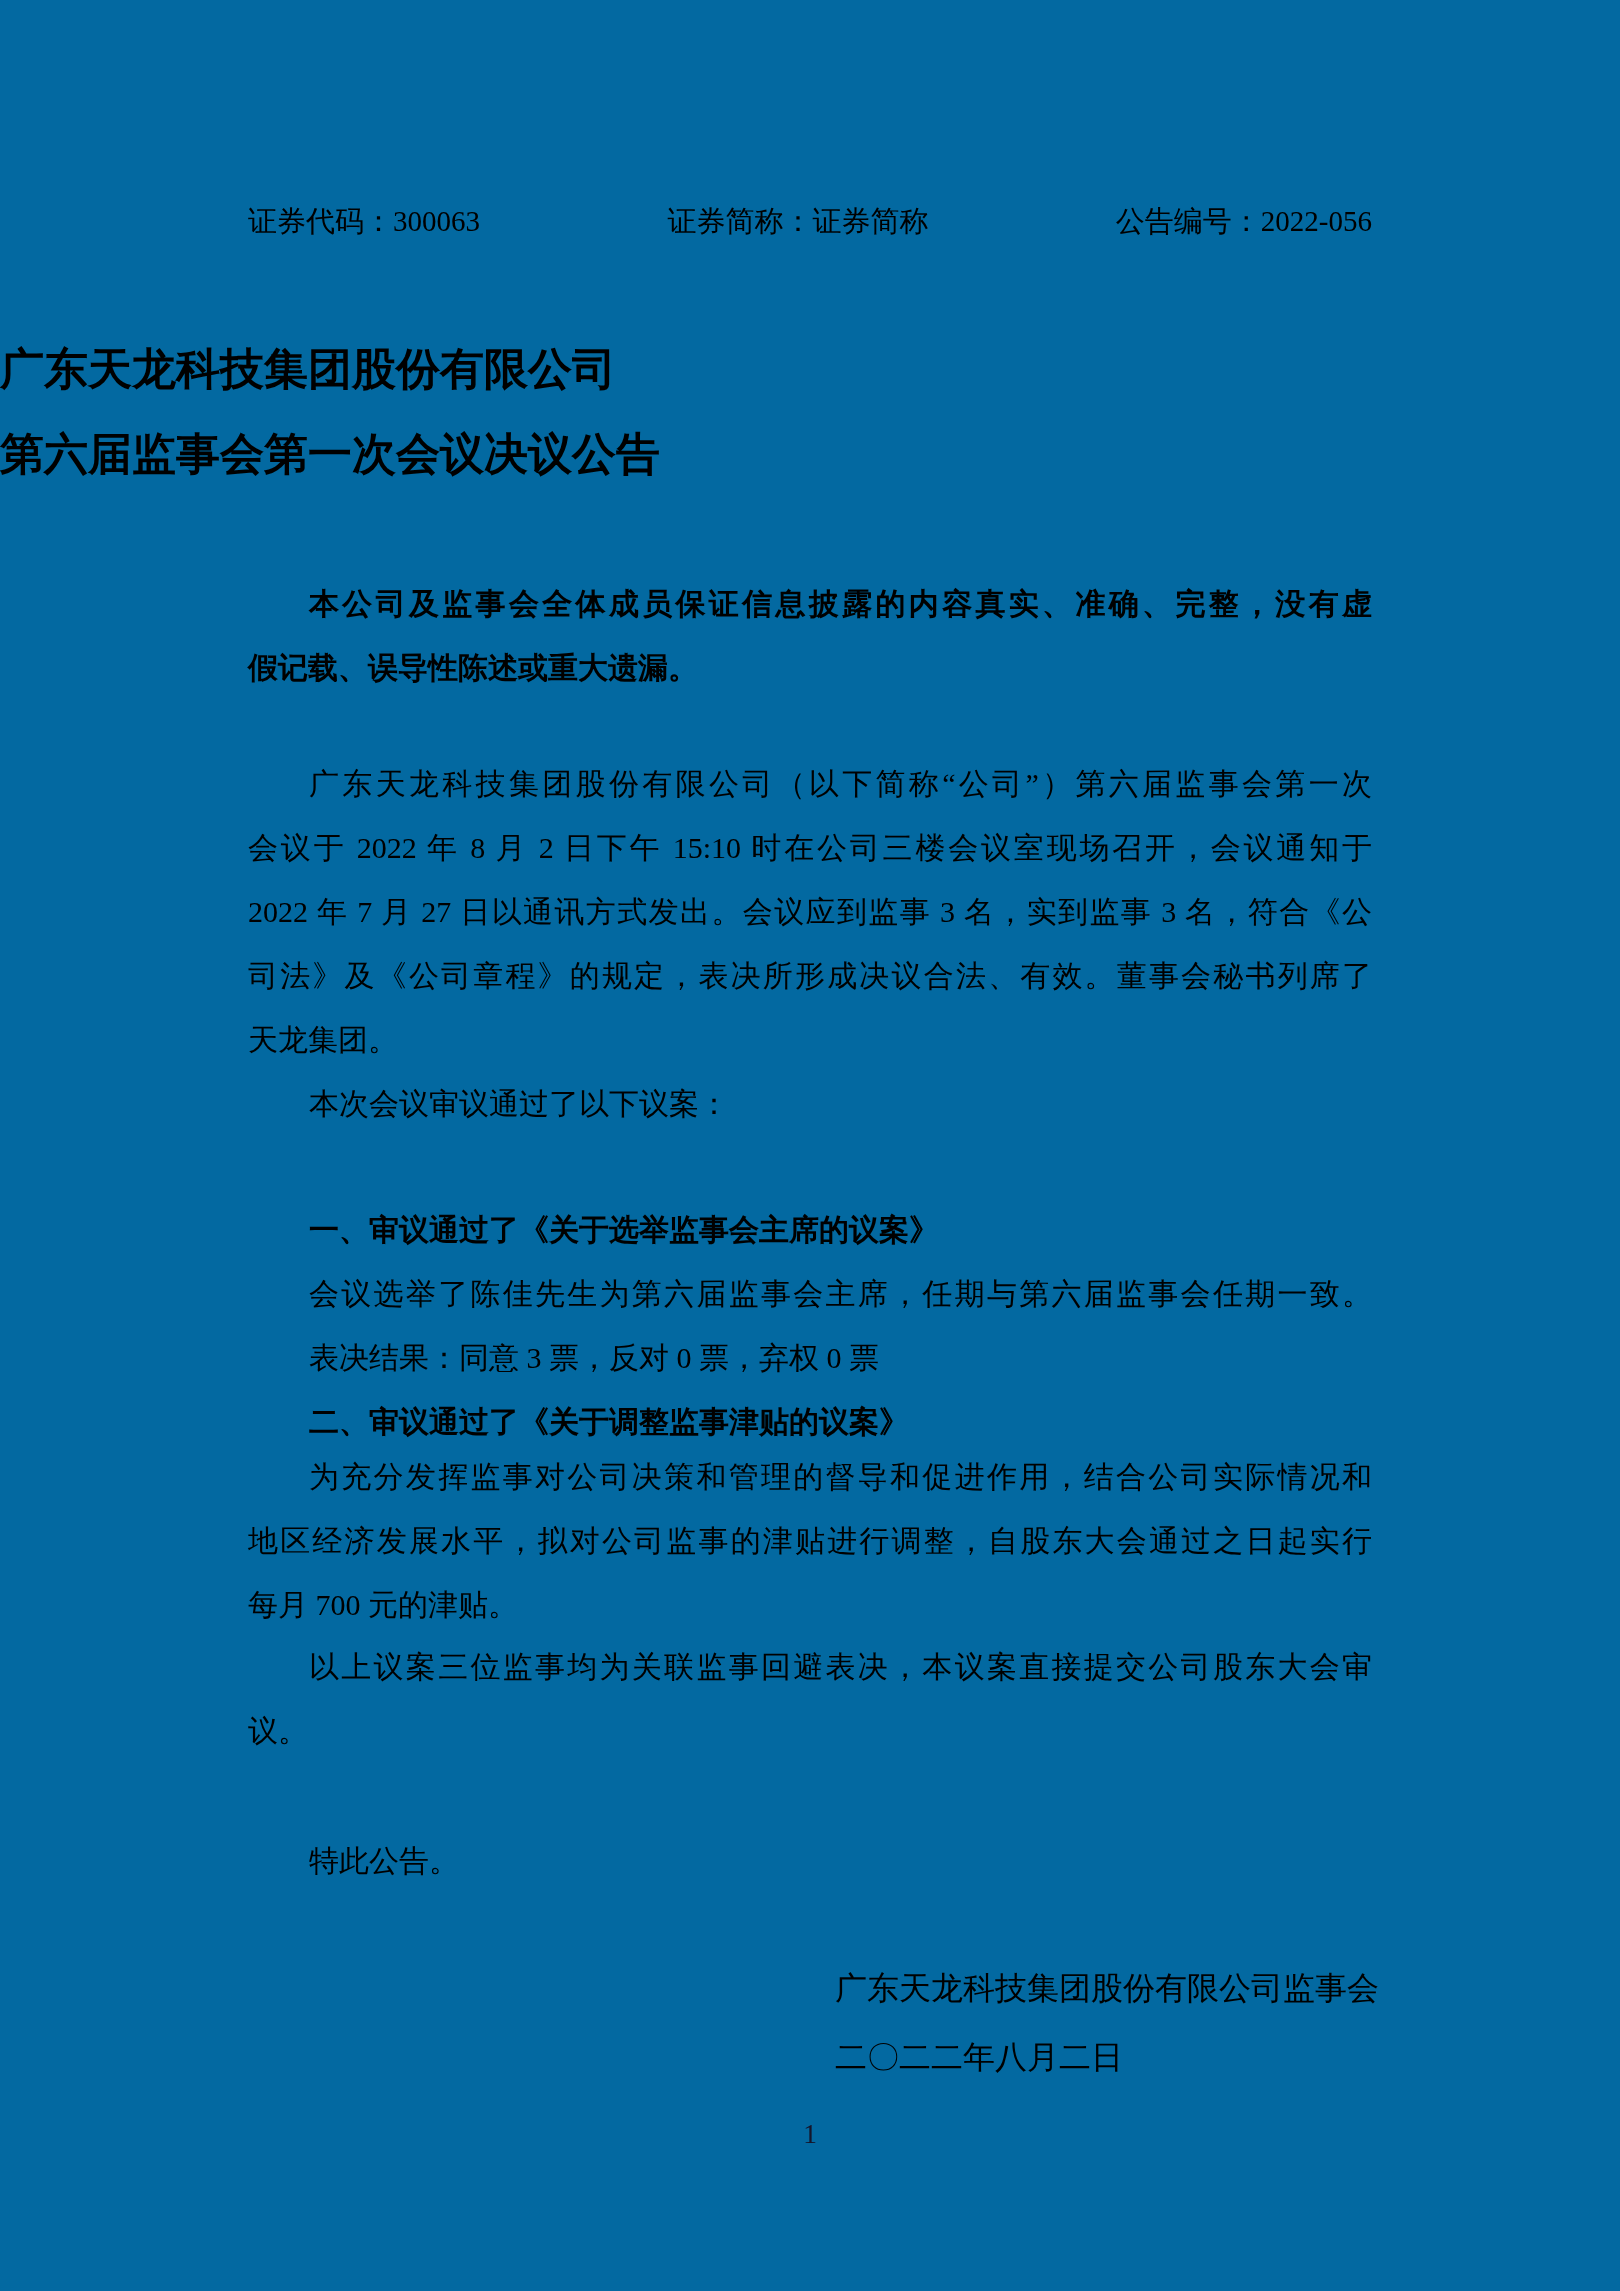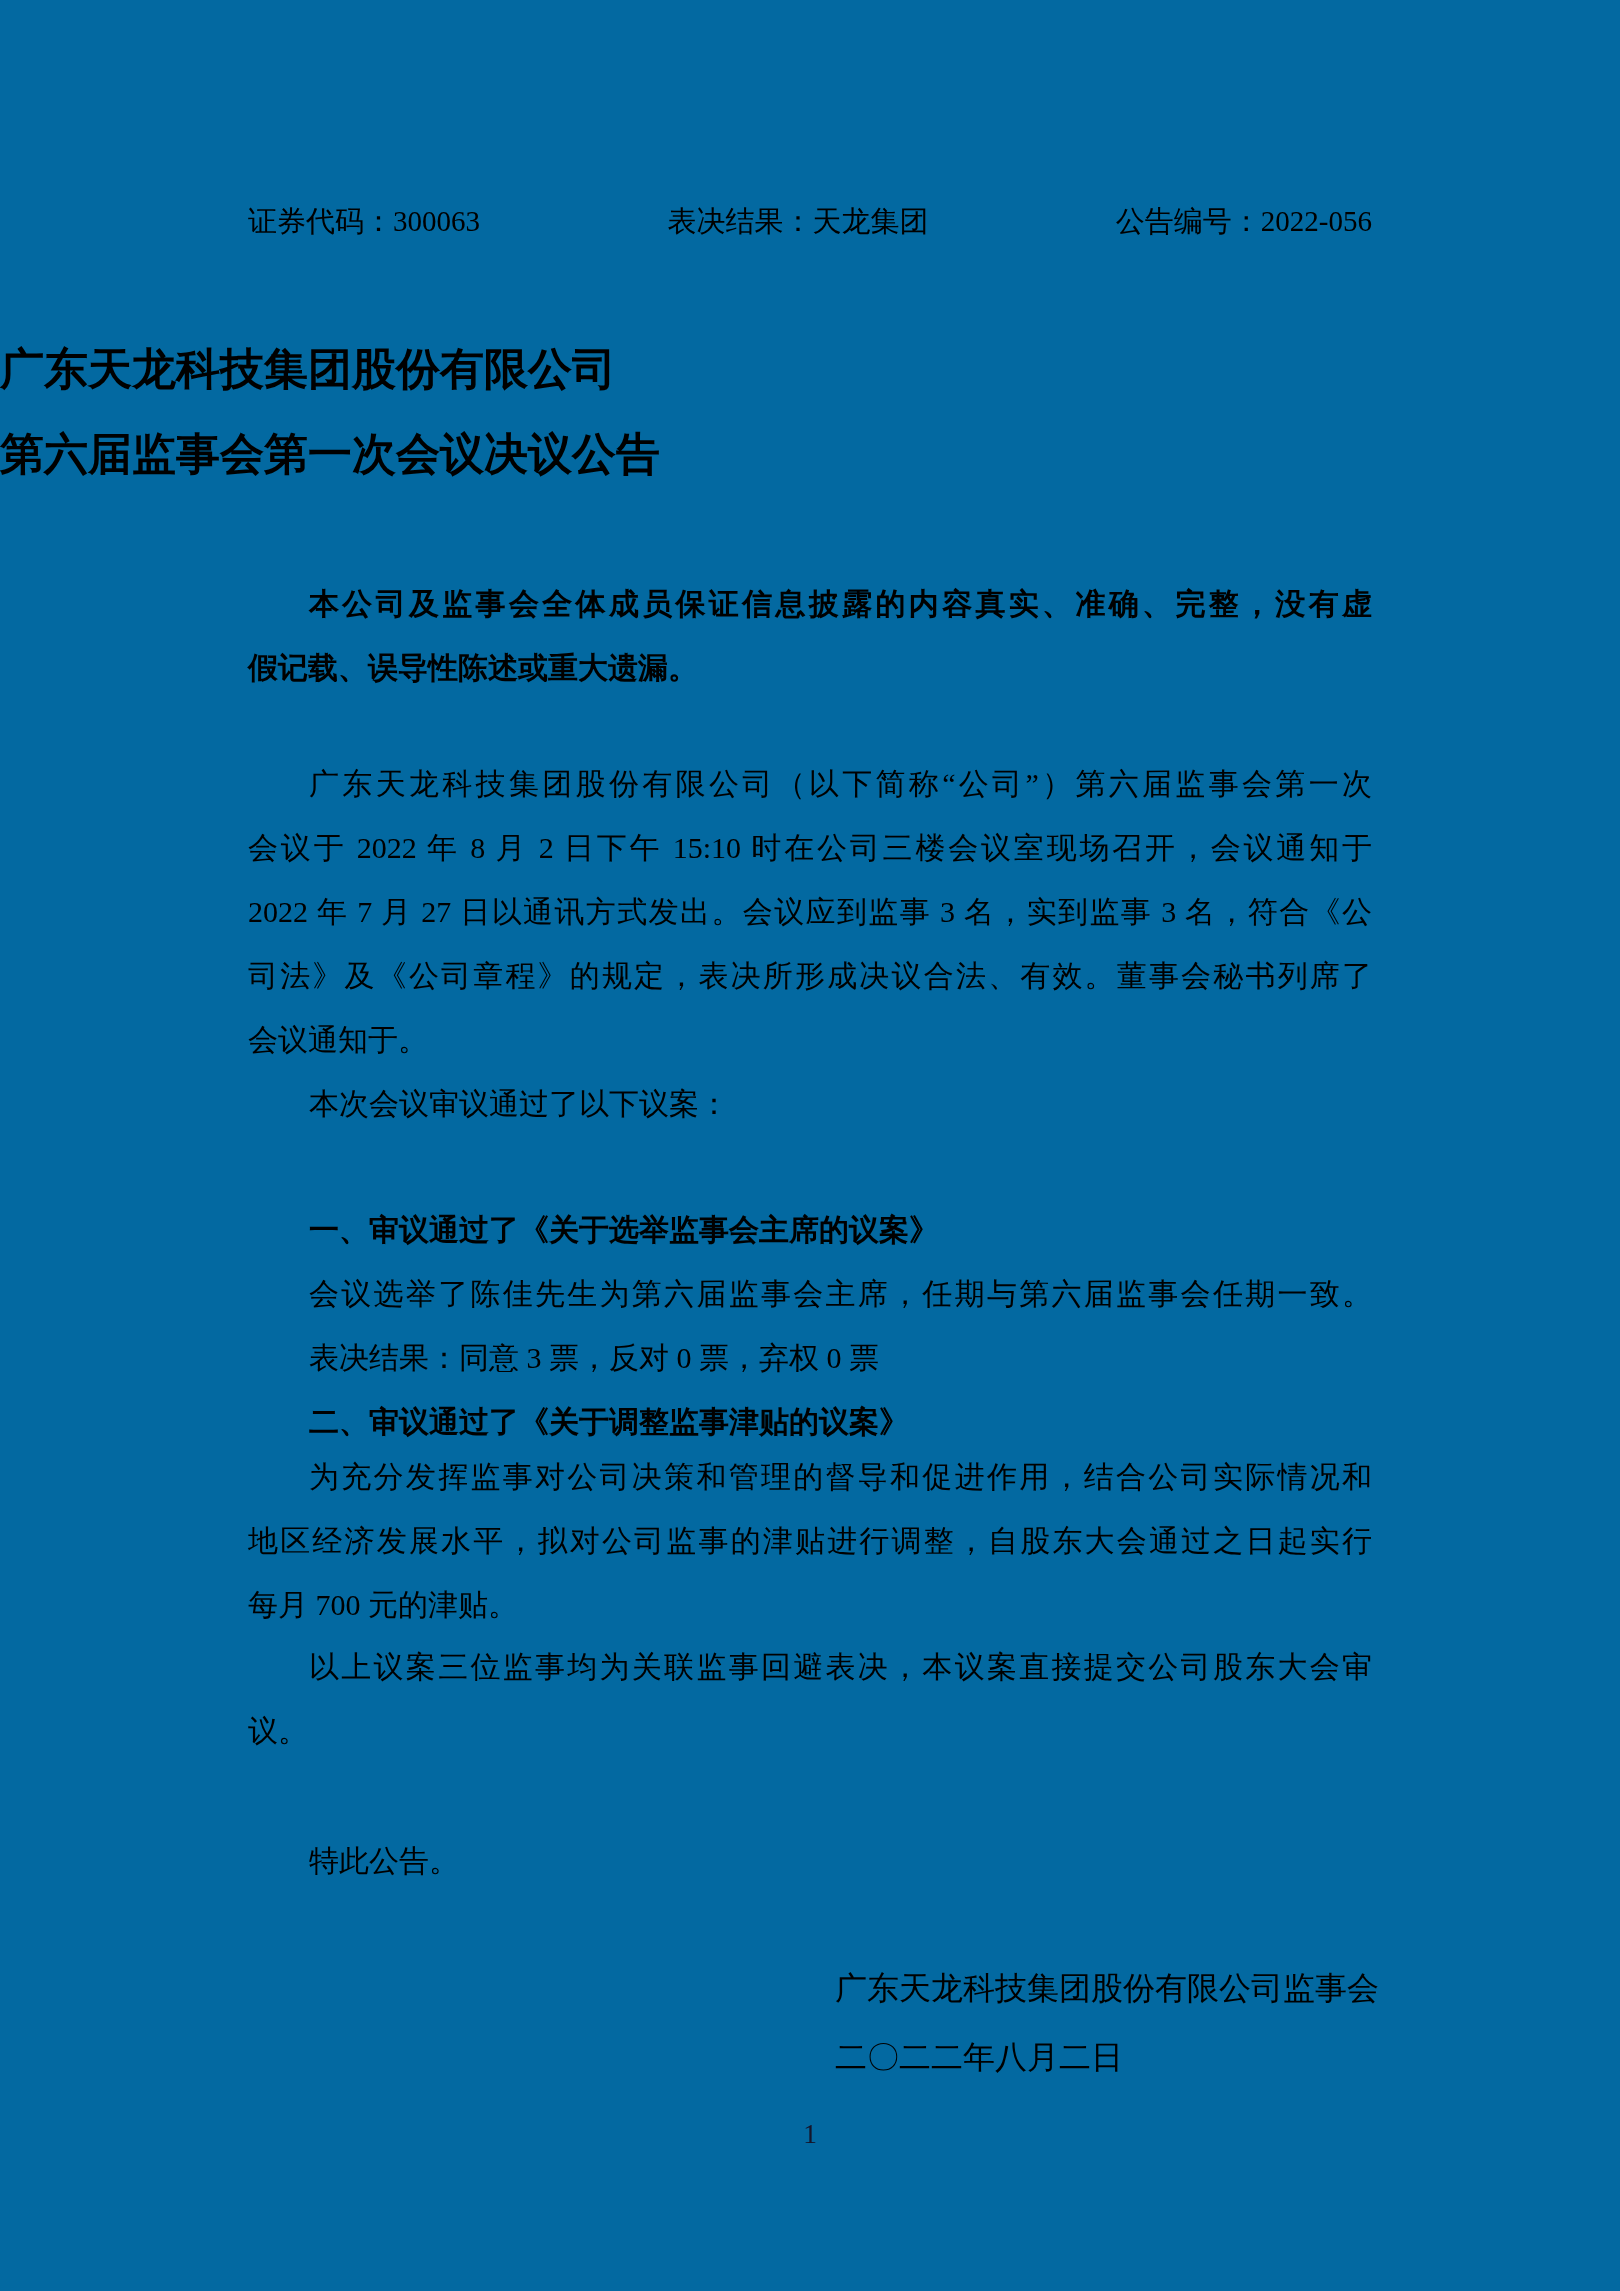--- a/index.html
+++ b/index.html
@@ -42,40 +42,40 @@
     text-align:center;font-size:27.4px;line-height:35px;color:#15152a;
   }
 </style>
 </head>
 <body>
 
 <div class="page">
 
   <div class="header-row">
     <span>证券代码：300063</span>
-    <span>表决结果：天龙集团</span>
+    <span>证券简称：证券简称</span>
     <span>公告编号：2022-056</span>
   </div>
 
   <div class="title">
     <div>广东天龙科技集团股份有限公司</div>
     <div>第六届监事会第一次会议决议公告</div>
   </div>
 
   <div class="block disclaimer" style="top:572px;">
     <div class="ln fill ind">本公司及监事会全体成员保证信息披露的内容真实、准确、完整，没有虚</div>
     <div class="ln">假记载、误导性陈述或重大遗漏。</div>
   </div>
 
   <div class="block" style="top:752px;">
     <div class="ln fill ind">广东天龙科技集团股份有限公司（以下简称“公司”）第六届监事会第一次</div>
     <div class="ln fill">会议于 2022 年 8 月 2 日下午 15:10 时在公司三楼会议室现场召开，会议通知于</div>
     <div class="ln fill">2022 年 7 月 27 日以通讯方式发出。会议应到监事 3 名，实到监事 3 名，符合《公</div>
     <div class="ln fill">司法》及《公司章程》的规定，表决所形成决议合法、有效。董事会秘书列席了</div>
-    <div class="ln">会议通知于。</div>
+    <div class="ln">天龙集团。</div>
     <div class="ln ind">本次会议审议通过了以下议案：</div>
   </div>
 
   <div class="block" style="top:1198px;">
     <div class="ln ind b">一、审议通过了《关于选举监事会主席的议案》</div>
     <div class="ln fill ind">会议选举了陈佳先生为第六届监事会主席，任期与第六届监事会任期一致。</div>
     <div class="ln ind">表决结果：同意 3 票，反对 0 票，弃权 0 票</div>
     <div class="ln ind b">二、审议通过了《关于调整监事津贴的议案》</div>
   </div>
 

